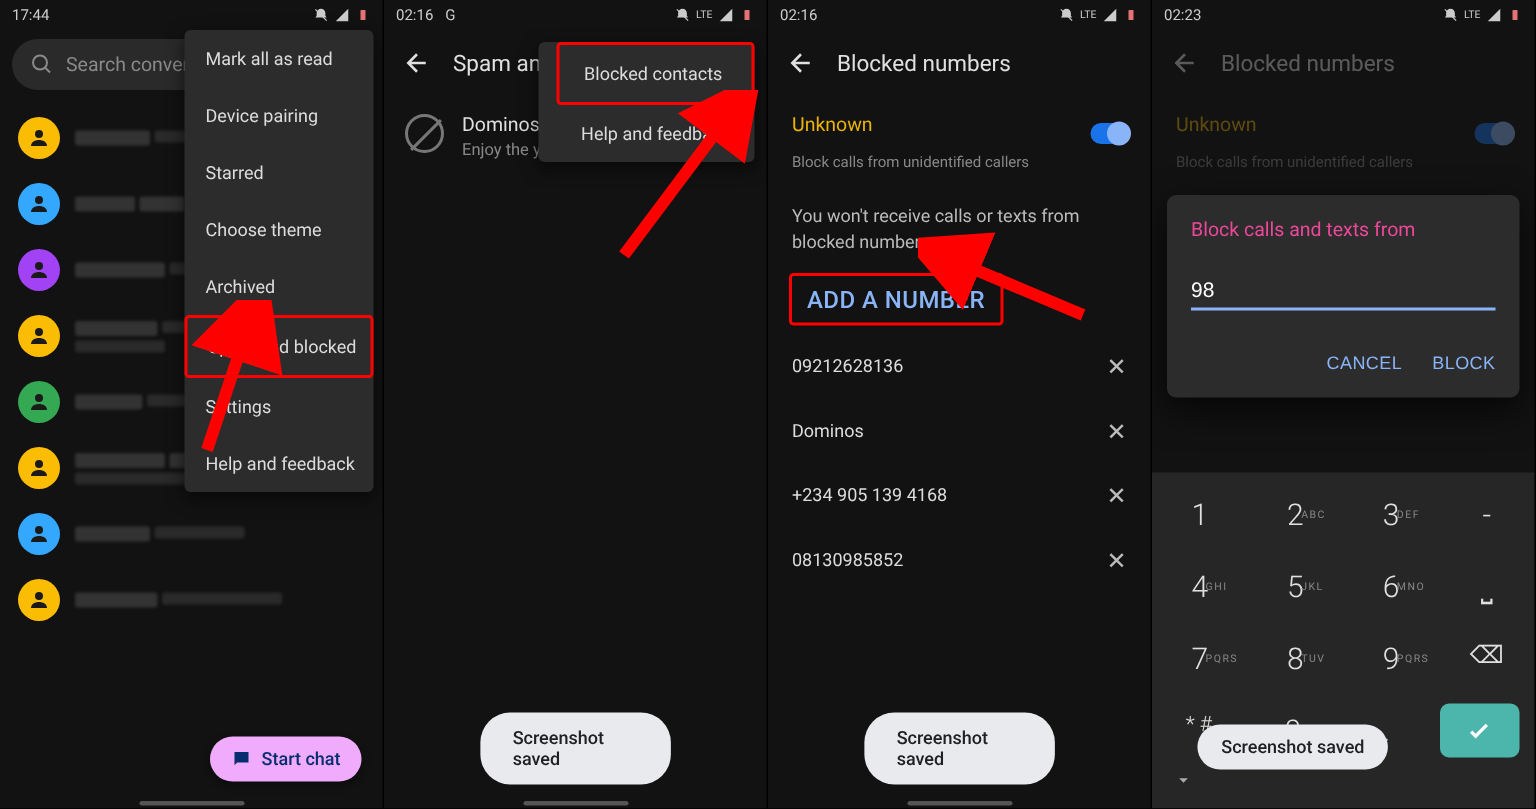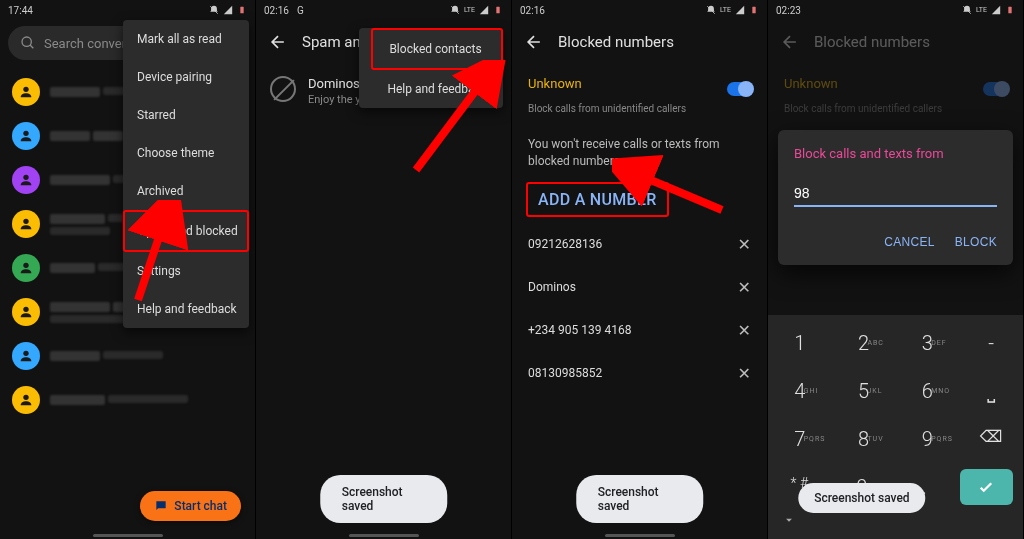--- a/index.html
+++ b/index.html
@@ -12,21 +12,21 @@
   .searchbar { background: #2a2a2a; border-radius: 20px; height: 34px; margin: 6px 8px; display: flex; align-items: center; padding: 0 12px; color: #8a8a8a; gap: 8px; font-size: 13px; }
   .menu-popup { position: absolute; top: 20px; right: 6px; width: 126px; background: #2c2c2c; border-radius: 4px; box-shadow: 0 4px 12px rgba(0,0,0,.6); z-index: 50; }
   .menu-item { padding: 12px 14px; font-size: 12px; color: #ddd; white-space: nowrap; overflow: hidden; }
   .red-box { border: 2px solid #ff0000; border-radius: 3px; }
   .convo-list { padding: 4px 0; }
   .convo { display: flex; align-items: center; padding: 8px 12px; gap: 10px; }
   .avatar { width: 28px; height: 28px; border-radius: 50%; flex-shrink: 0; display: flex; align-items: center; justify-content: center; }
   .avatar svg { width: 16px; height: 16px; fill: #1a1a1a; }
   .blur-block { display: flex; gap: 3px; flex-wrap: wrap; }
   .blur { background: #333; border-radius: 2px; filter: blur(1px); }
-  .fab { position: absolute; bottom: 18px; right: 14px; background: #f97316; color: #062e6f; border-radius: 16px; padding: 8px 14px; font-size: 12px; font-weight: 500; display: flex; align-items: flex-end; gap: 6px; box-shadow: 0 2px 6px rgba(0,0,0,.4); }
+  .fab { position: absolute; bottom: 18px; right: 14px; background: #f0abfc; color: #062e6f; border-radius: 16px; padding: 8px 14px; font-size: 12px; font-weight: 500; display: flex; align-items: flex-end; gap: 6px; box-shadow: 0 2px 6px rgba(0,0,0,.4); }
   .appbar { height: 44px; display: flex; align-items: center; gap: 14px; padding: 0 12px; font-size: 15px; color: #e0e0e0; }
   .back-arrow { width: 20px; height: 20px; }
   .mini-popup { position: absolute; top: 28px; right: 8px; background: #2c2c2c; border-radius: 4px; z-index: 50; box-shadow: 0 4px 12px rgba(0,0,0,.6); padding-left: 12px; }
   .mini-item { padding: 12px 16px; font-size: 12px; color: #ddd; white-space: nowrap; }
   .blocked-convo { display: flex; gap: 12px; padding: 12px 14px; align-items: flex-start; }
   .block-icon { width: 26px; height: 26px; border: 2px solid #777; border-radius: 50%; position: relative; flex-shrink: 0; }
   .block-icon::after { content: ''; position: absolute; width: 28px; height: 2px; background: #777; top: 50%; left: -2px; transform: rotate(-45deg); }
   .blocked-text .title { font-size: 13px; color: #e0e0e0; }
   .blocked-text .sub { font-size: 11px; color: #888; margin-top: 2px; white-space: nowrap; overflow: hidden; text-overflow: ellipsis; max-width: 160px; }
   .date { position: absolute; right: 14px; font-size: 10px; color: #888; }

